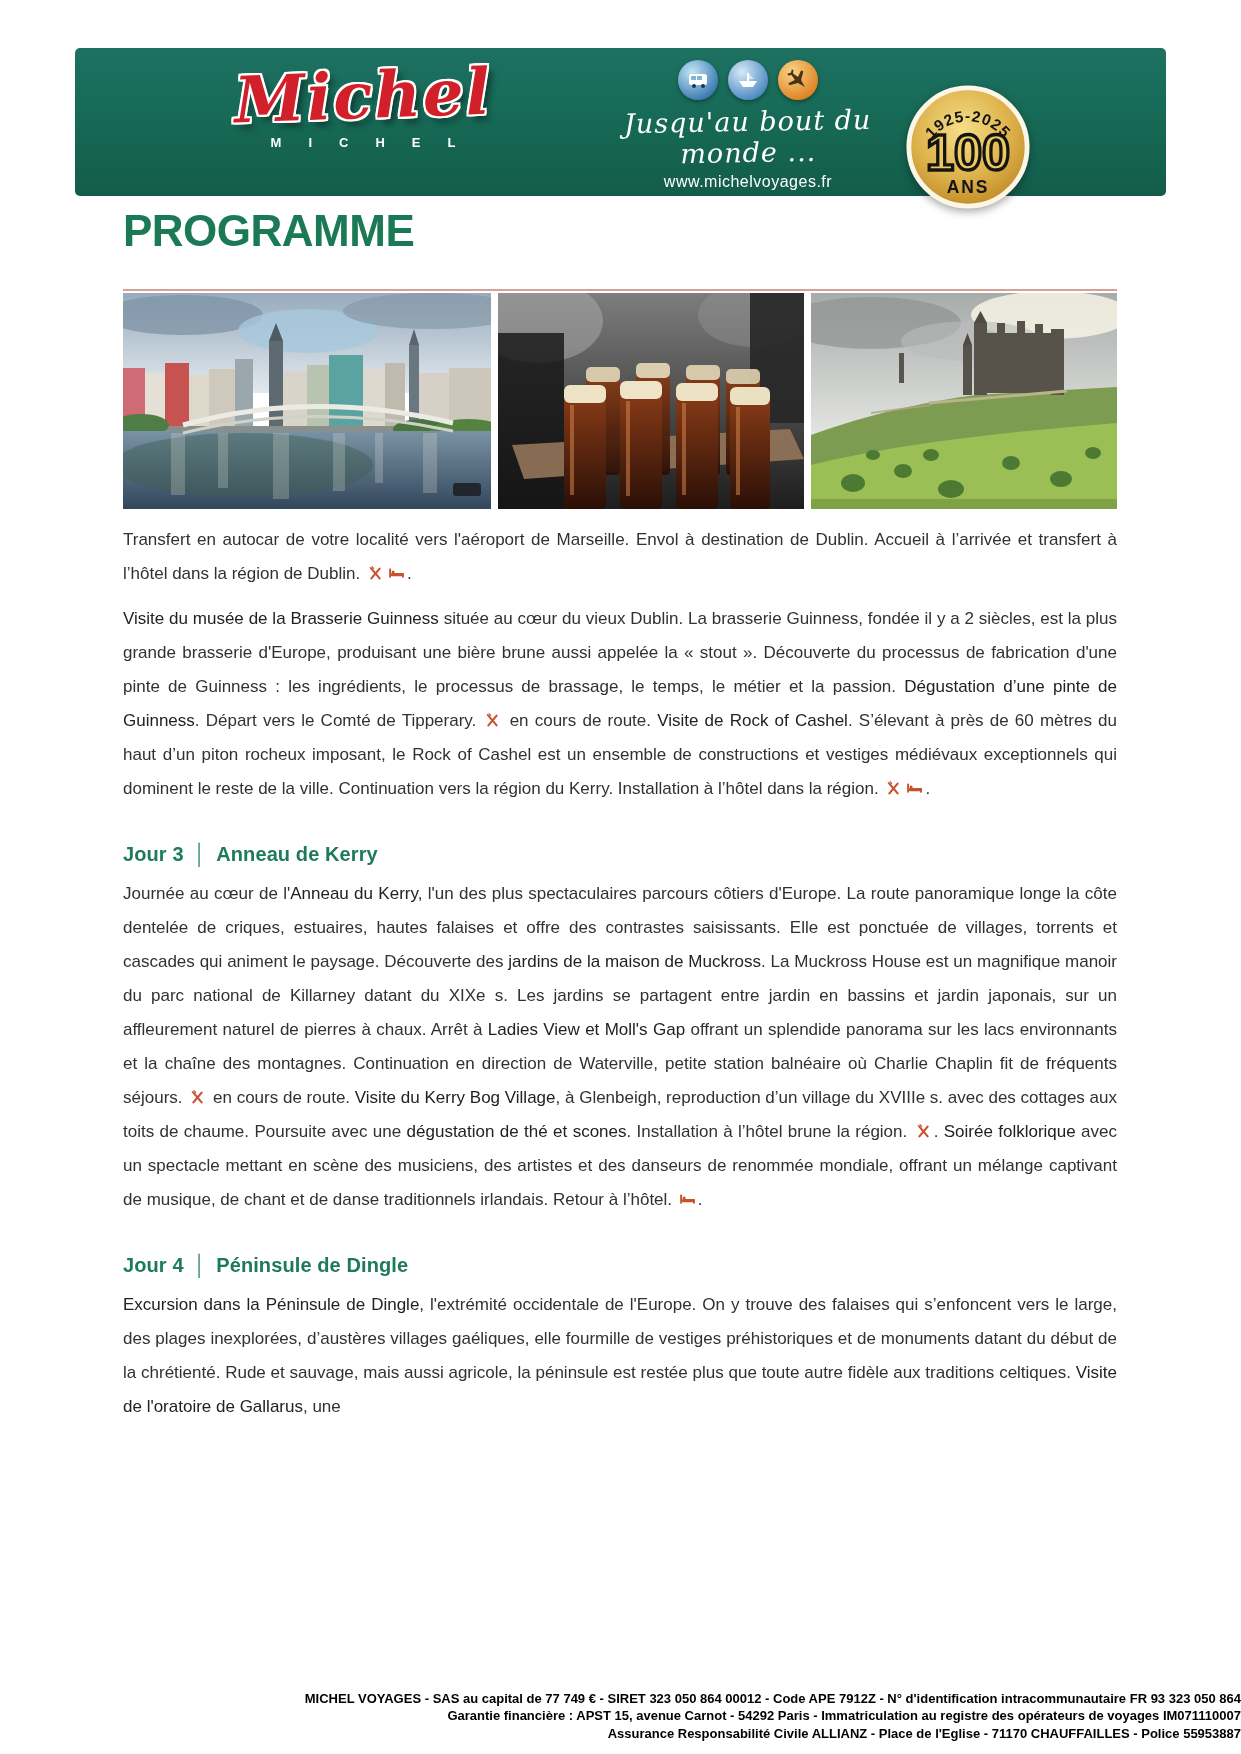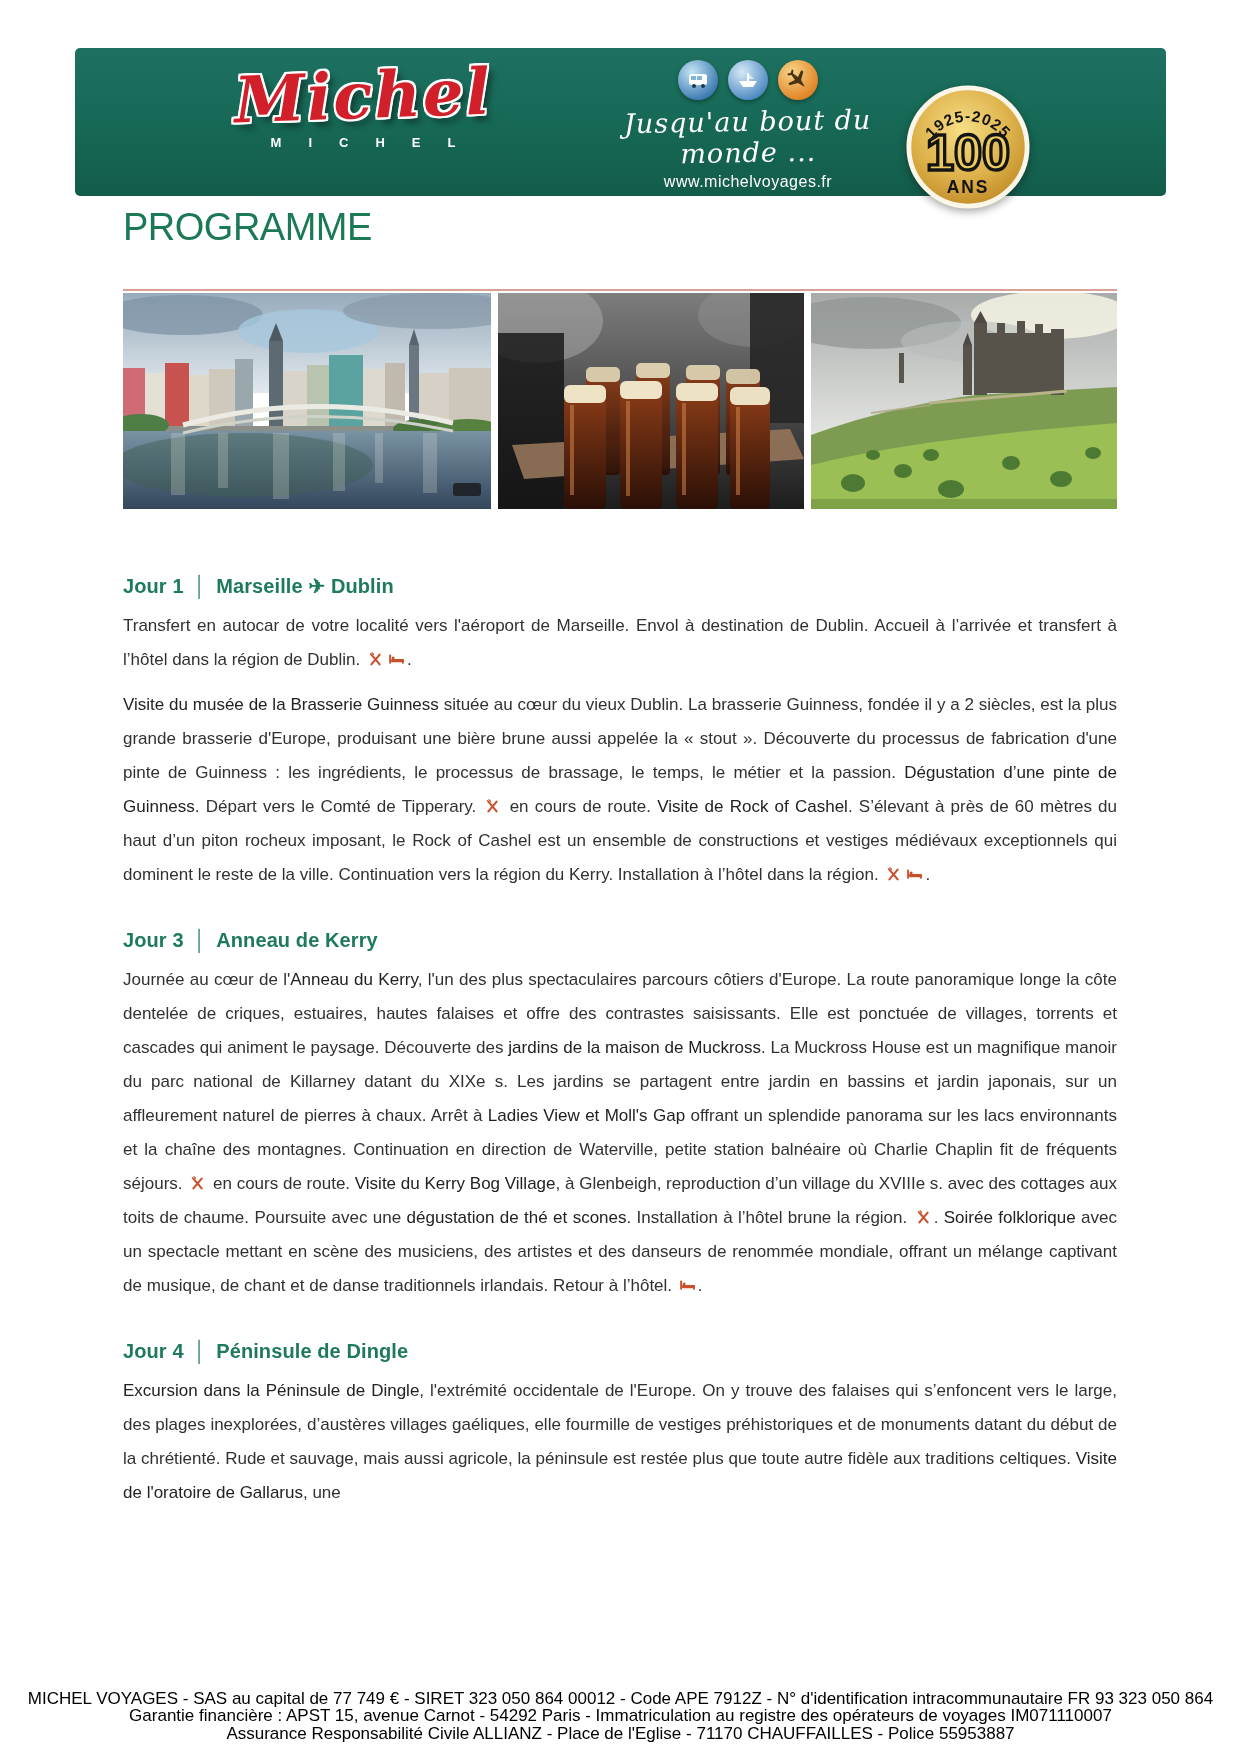--- a/index.html
+++ b/index.html
@@ -38,21 +38,21 @@
   .ticon.plane{ background:radial-gradient(circle at 35% 30%, #f8d488, #e08324 75%, #b96512); }
   .tagline {
     margin-top:4px; font-family:"DejaVu Serif", serif; font-style:italic;
     font-size:27px; color:#ffffff; letter-spacing:1px; transform:rotate(-1deg);
   }
   .website { margin-top:5px; font-size:16px; color:#ffffff; letter-spacing:.5px; }
   .badge { position:absolute; left:830px; top:36px; width:126px; height:126px; filter:drop-shadow(0 3px 4px rgba(0,0,0,.35)); }
 
   
   .page-title {
-    position:absolute; left:123px; top:206px; font-size:38px; font-weight:normal;
+    position:absolute; left:123px; top:206px; font-size:44px; font-weight:bold;
     color:#1b7a55; letter-spacing:-.5px;
   }
   .title-rule { position:absolute; left:123px; top:289px; width:994px; border-top:2px solid #d8a196; }
 
   
   .photos { position:absolute; left:123px; top:293px; width:994px; height:216px; display:flex; gap:7px; }
   .photo { height:216px; overflow:hidden; }
   .photo svg { display:block; width:100%; height:100%; }
   .photo.p1 { width:368px; } .photo.p2 { width:306px; } .photo.p3 { width:306px; }
 
@@ -60,22 +60,22 @@
   .content { position:absolute; left:123px; top:512px; width:994px; }
   .day-title { margin-top:37px; font-size:20px; font-weight:bold; color:#1e7b59; letter-spacing:.1px; }
   .day-section:first-child .day-title { margin-top:62px; }
   .day-title .sep { font-weight:normal; color:#3f8f70; margin:0 10px; }
   .day-par { margin-top:11px; font-size:17px; line-height:34px; text-align:justify; color:#313131; }
   .day-par .b { font-weight:normal; color:#222; }
   .txt-icon { width:17px; height:15px; display:inline-block; vertical-align:-2px; margin:0 2px; }
 
   
   .footer {
-    position:absolute; left:0; right:0; bottom:12px; text-align:center;
-    font-size:17px; font-weight:normal; color:#000; line-height:17.5px;
+    position:absolute; left:0; right:0; bottom:12px; text-align:right;
+    font-size:13px; font-weight:bold; color:#000; line-height:17.5px;
   }
 </style>
 </head>
 <body>
 
 <div class="page">
 
   <div class="banner">
     <div class="logo-block">
       <div class="logo-script">Michel</div>
@@ -273,23 +273,20 @@
           <ellipse cx="120" cy="162" rx="8" ry="6"></ellipse>
             <ellipse cx="62" cy="162" rx="7" ry="5"></ellipse>
         </g>
         <rect x="0" y="206" width="306" height="10" fill="#7fa246"></rect>
       </svg>
     </div>
   </div>
 
   <div class="content">
   <section class="day-section">
-    <h2 class="day-title">
-      <span>Jour 1</span><span class="sep">│</span><span>Marseille ✈ Dublin</span>
-    </h2>
     <p class="day-par"><span>Transfert en autocar de votre localité vers l'aéroport de Marseille. Envol à destination de Dublin. Accueil à l’arrivée et transfert à l’hôtel dans la région de Dublin. </span><svg class="txt-icon" viewBox="0 0 20 20">
             <path d="M4.5 3.5 L15.5 16.5 M15.5 3.5 L4.5 16.5" stroke="#c8512c" stroke-width="2.8" stroke-linecap="round" fill="none"></path>
             <path d="M3 2.2 l2.6 2.6 M5.4 0.9 l2.2 2.2" stroke="#c8512c" stroke-width="1.5" stroke-linecap="round" fill="none"></path>
           </svg><svg class="txt-icon" viewBox="0 0 22 18">
             <rect x="1.5" y="2.5" width="2.4" height="12" rx="1" fill="#c8512c"></rect>
             <circle cx="6.6" cy="7.2" r="2" fill="#c8512c"></circle>
             <rect x="3.9" y="8.3" width="16.6" height="4.2" rx="1.2" fill="#c8512c"></rect>
             <rect x="18.1" y="8.3" width="2.4" height="6.2" rx="1" fill="#c8512c"></rect>
           </svg><span>.</span></p>
   </section>

